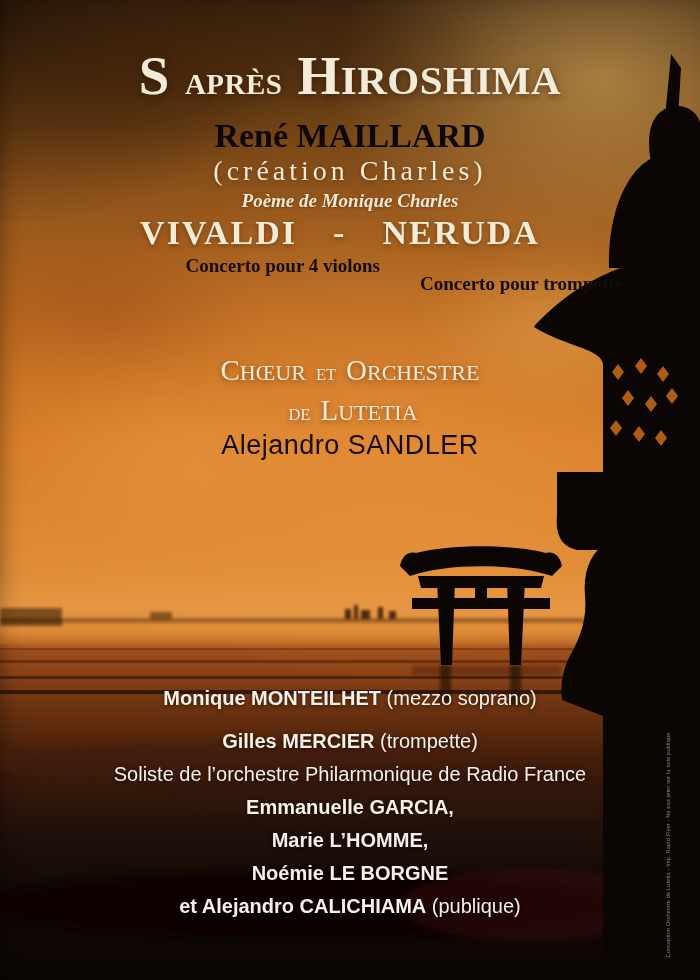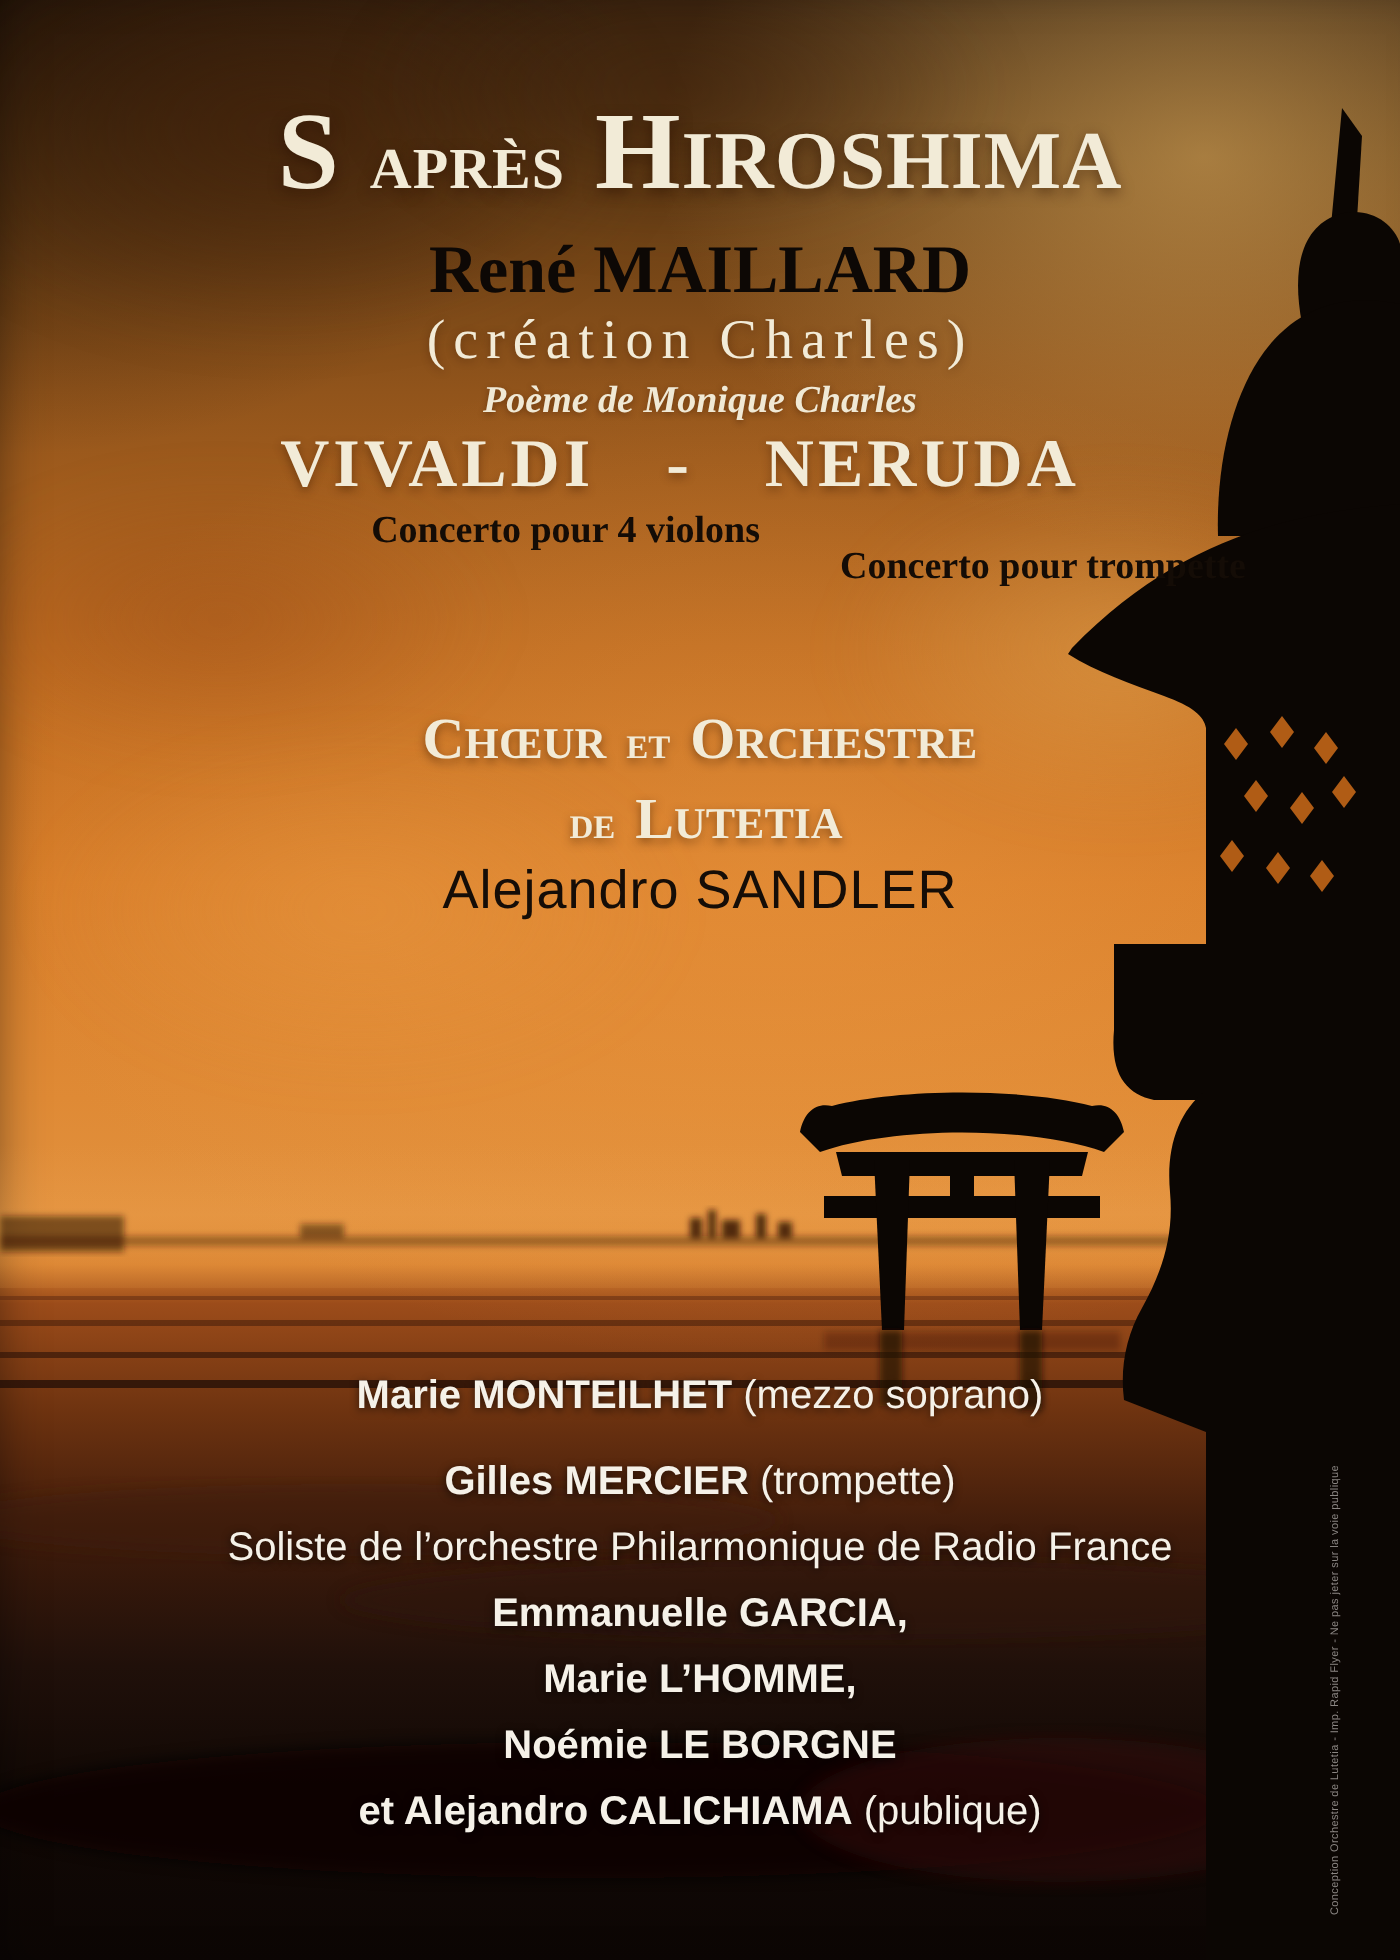--- a/index.html
+++ b/index.html
@@ -38,21 +38,21 @@
   .t-glue{display:flex;align-items:baseline;}
   .composer-name{top:117px;font-size:34px;font-weight:bold;color:#0d0805;}
   .premiere{top:155px;font-size:28px;color:#f2ebd7;letter-spacing:4px;text-shadow:0 1px 4px rgba(60,25,0,.4);}
   .poem{top:190px;font-size:19px;font-weight:bold;color:#f0e9d5;text-shadow:0 1px 3px rgba(60,25,0,.45);font-style:italic;}
   .program-names{top:214px;color:#f2ebd7;font-weight:bold;font-size:34px;letter-spacing:2px;
     display:flex;justify-content:center;align-items:baseline;gap:36px;
     transform:translateX(-10px);text-shadow:0 2px 5px rgba(60,25,0,.45);}
   .piece{position:absolute;top:255px;font-size:19px;font-weight:bold;color:#140c06;text-align:right;white-space:nowrap;}
   .piece.left{left:90px;width:290px;}
   .piece.right{left:333px;width:290px;margin-top:18px;}
-  .ensemble{color:#f2ebd7;font-weight:bold;text-shadow:0 2px 5px rgba(60,25,0,.5);}
+  .ensemble{color:#f2ebd7;font-weight:normal;text-shadow:0 2px 5px rgba(60,25,0,.5);}
   .ensemble .cap-b{font-size:29px;}
   .ensemble .cap-m{font-size:22px;}
   .ensemble .cap-s{font-size:16.5px;margin:0 6px;}
   .ens1{top:354px;}
   .ens2{top:394px;}
   .conductor{top:430px;font-family:"Liberation Sans","DejaVu Sans",sans-serif;
     font-size:27px;color:#150d07;font-weight:500;letter-spacing:.5px;}
   .performers{top:682px;font-family:"Liberation Sans","DejaVu Sans",sans-serif;
     color:#f5f1e8;font-size:20px;text-shadow:0 1px 4px rgba(0,0,0,.65);}
   .performers .line{line-height:33px;}
@@ -175,21 +175,21 @@
     <span class="cap-s">ET</span>
     <span class="cap-b">O</span><span class="cap-m">RCHESTRE</span>
   </div>
   <div class="tx ensemble ens2">
     <span class="cap-s">DE</span>
     <span class="cap-b">L</span><span class="cap-m">UTETIA</span>
   </div>
   <div class="tx conductor">Alejandro SANDLER</div>
 
   <div class="tx performers">
-    <div class="line"><span class="n-bold">Marie MONTEILHET</span><span class="n-reg"> (mezzo soprano)</span></div>
+    <div class="line"><span class="n-bold">Monique MONTEILHET</span><span class="n-reg"> (mezzo soprano)</span></div>
     <div class="line"><span class="n-bold">Gilles MERCIER</span><span class="n-reg"> (trompette)</span></div>
     <div class="line"><span class="n-bold"></span><span class="n-reg">Soliste de l’orchestre Philarmonique de Radio France</span></div>
     <div class="line"><span class="n-bold">Emmanuelle GARCIA,</span><span class="n-reg"></span></div>
     <div class="line"><span class="n-bold">Marie L’HOMME,</span><span class="n-reg"></span></div>
     <div class="line"><span class="n-bold">Noémie LE BORGNE</span><span class="n-reg"></span></div>
     <div class="line"><span class="n-bold">et Alejandro CALICHIAMA</span><span class="n-reg"> (publique)</span></div>
   </div>
 
   <div class="credit">Conception Orchestre de Lutetia - Imp. Rapid Flyer - Ne pas jeter sur la voie publique</div>
 

